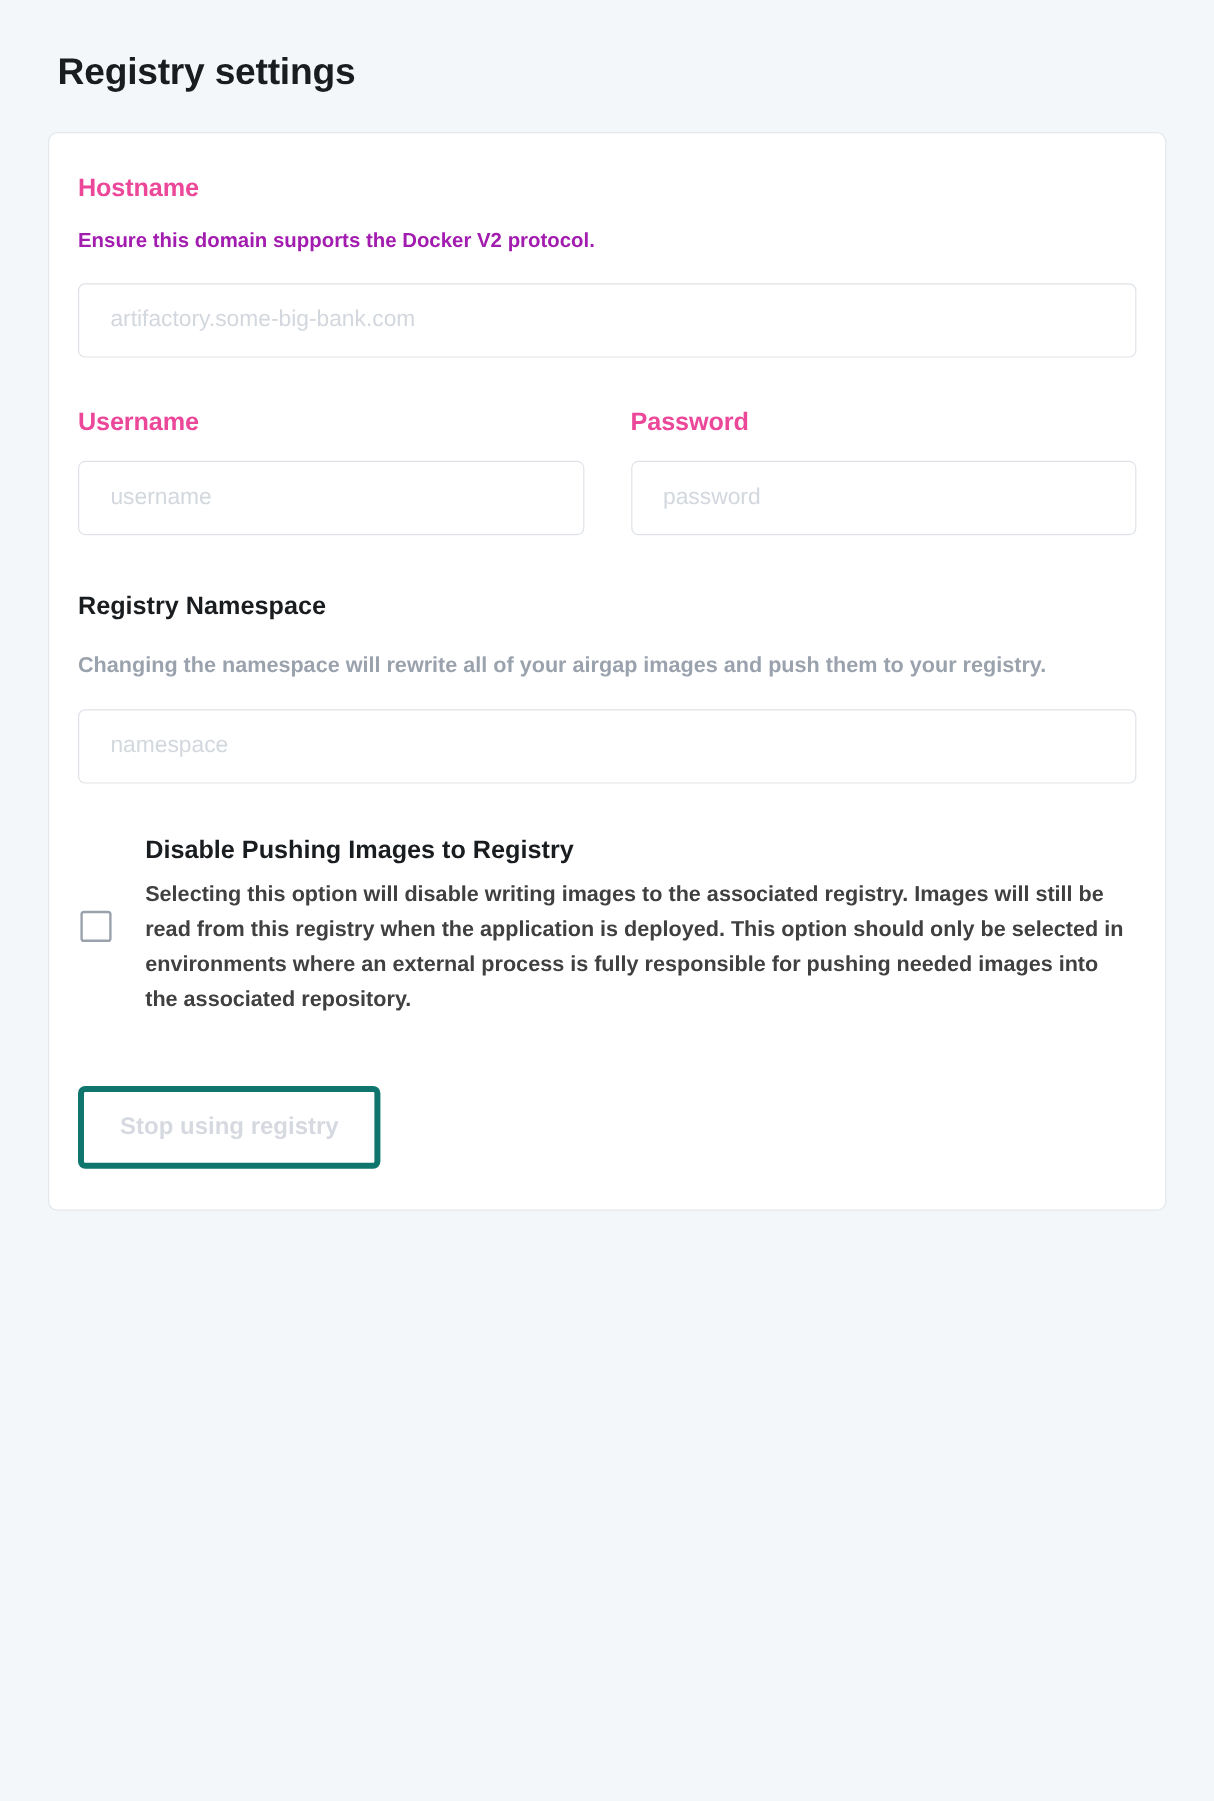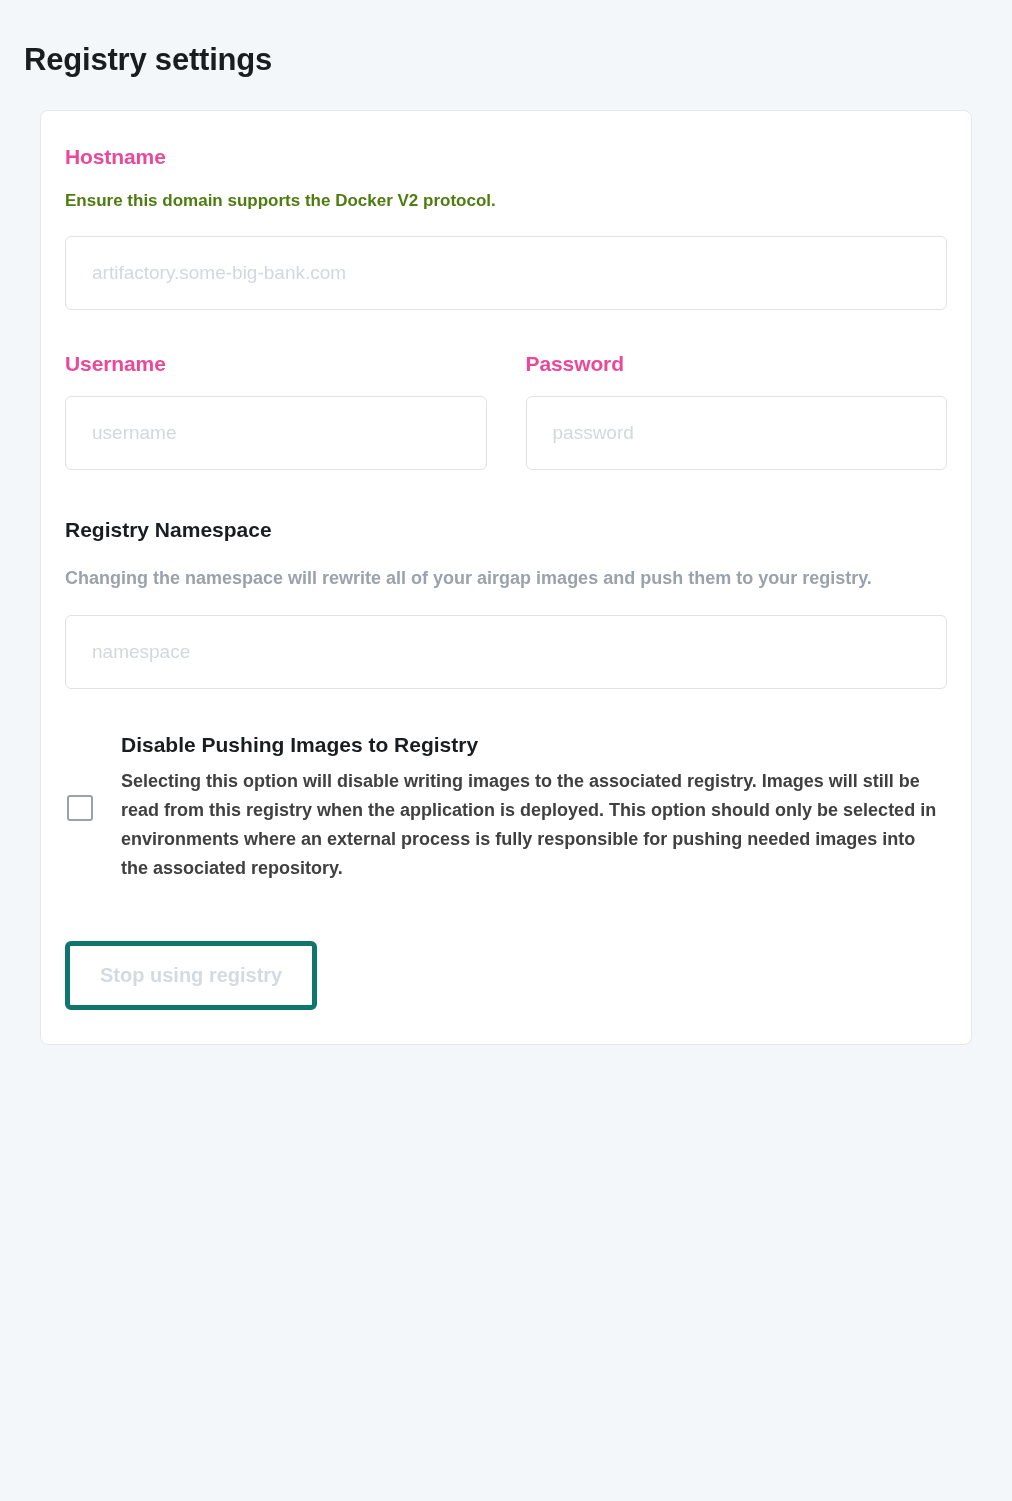--- a/index.html
+++ b/index.html
@@ -16,49 +16,49 @@
     width: 1012px;
     min-height: 1501px;
     background: #f4f7f9;
     padding: 0;
   }
   .page-title {
     font-size: 31px;
     font-weight: bold;
     color: #1a1d20;
     margin: 0;
-    padding: 42px 0 0 24px;
+    padding: 42px 0 0 48px;
     letter-spacing: -0.2px;
   }
   .card {
     margin: 32px 40px 0 40px;
     background: #ffffff;
     border: 1px solid #e4e8ec;
     border-radius: 8px;
     padding: 34px 24px 34px 24px;
   }
   .section-title {
     font-size: 21px;
     font-weight: bold;
     color: #ec4899;
     margin: 0 0 0 0;
     padding: 0 0 0 0;
     letter-spacing: -0.1px;
   }
   .help-text {
     font-size: 17px;
-    color: #4d7c0f;
+    color: #a21caf;
     font-weight: bold;
     margin: 20px 0 0 0;
     line-height: 1.45;
   }
   .input {
     display: block;
     width: 100%;
-    height: 74px;
+    height: 62px;
     margin-top: 22px;
     border: 1px solid #dfe3e8;
     border-radius: 6px;
     padding: 0 26px;
     font-size: 19px;
     color: #3a4049;
     font-family: "Liberation Sans", sans-serif;
     background: #fff;
     outline: none;
   }

